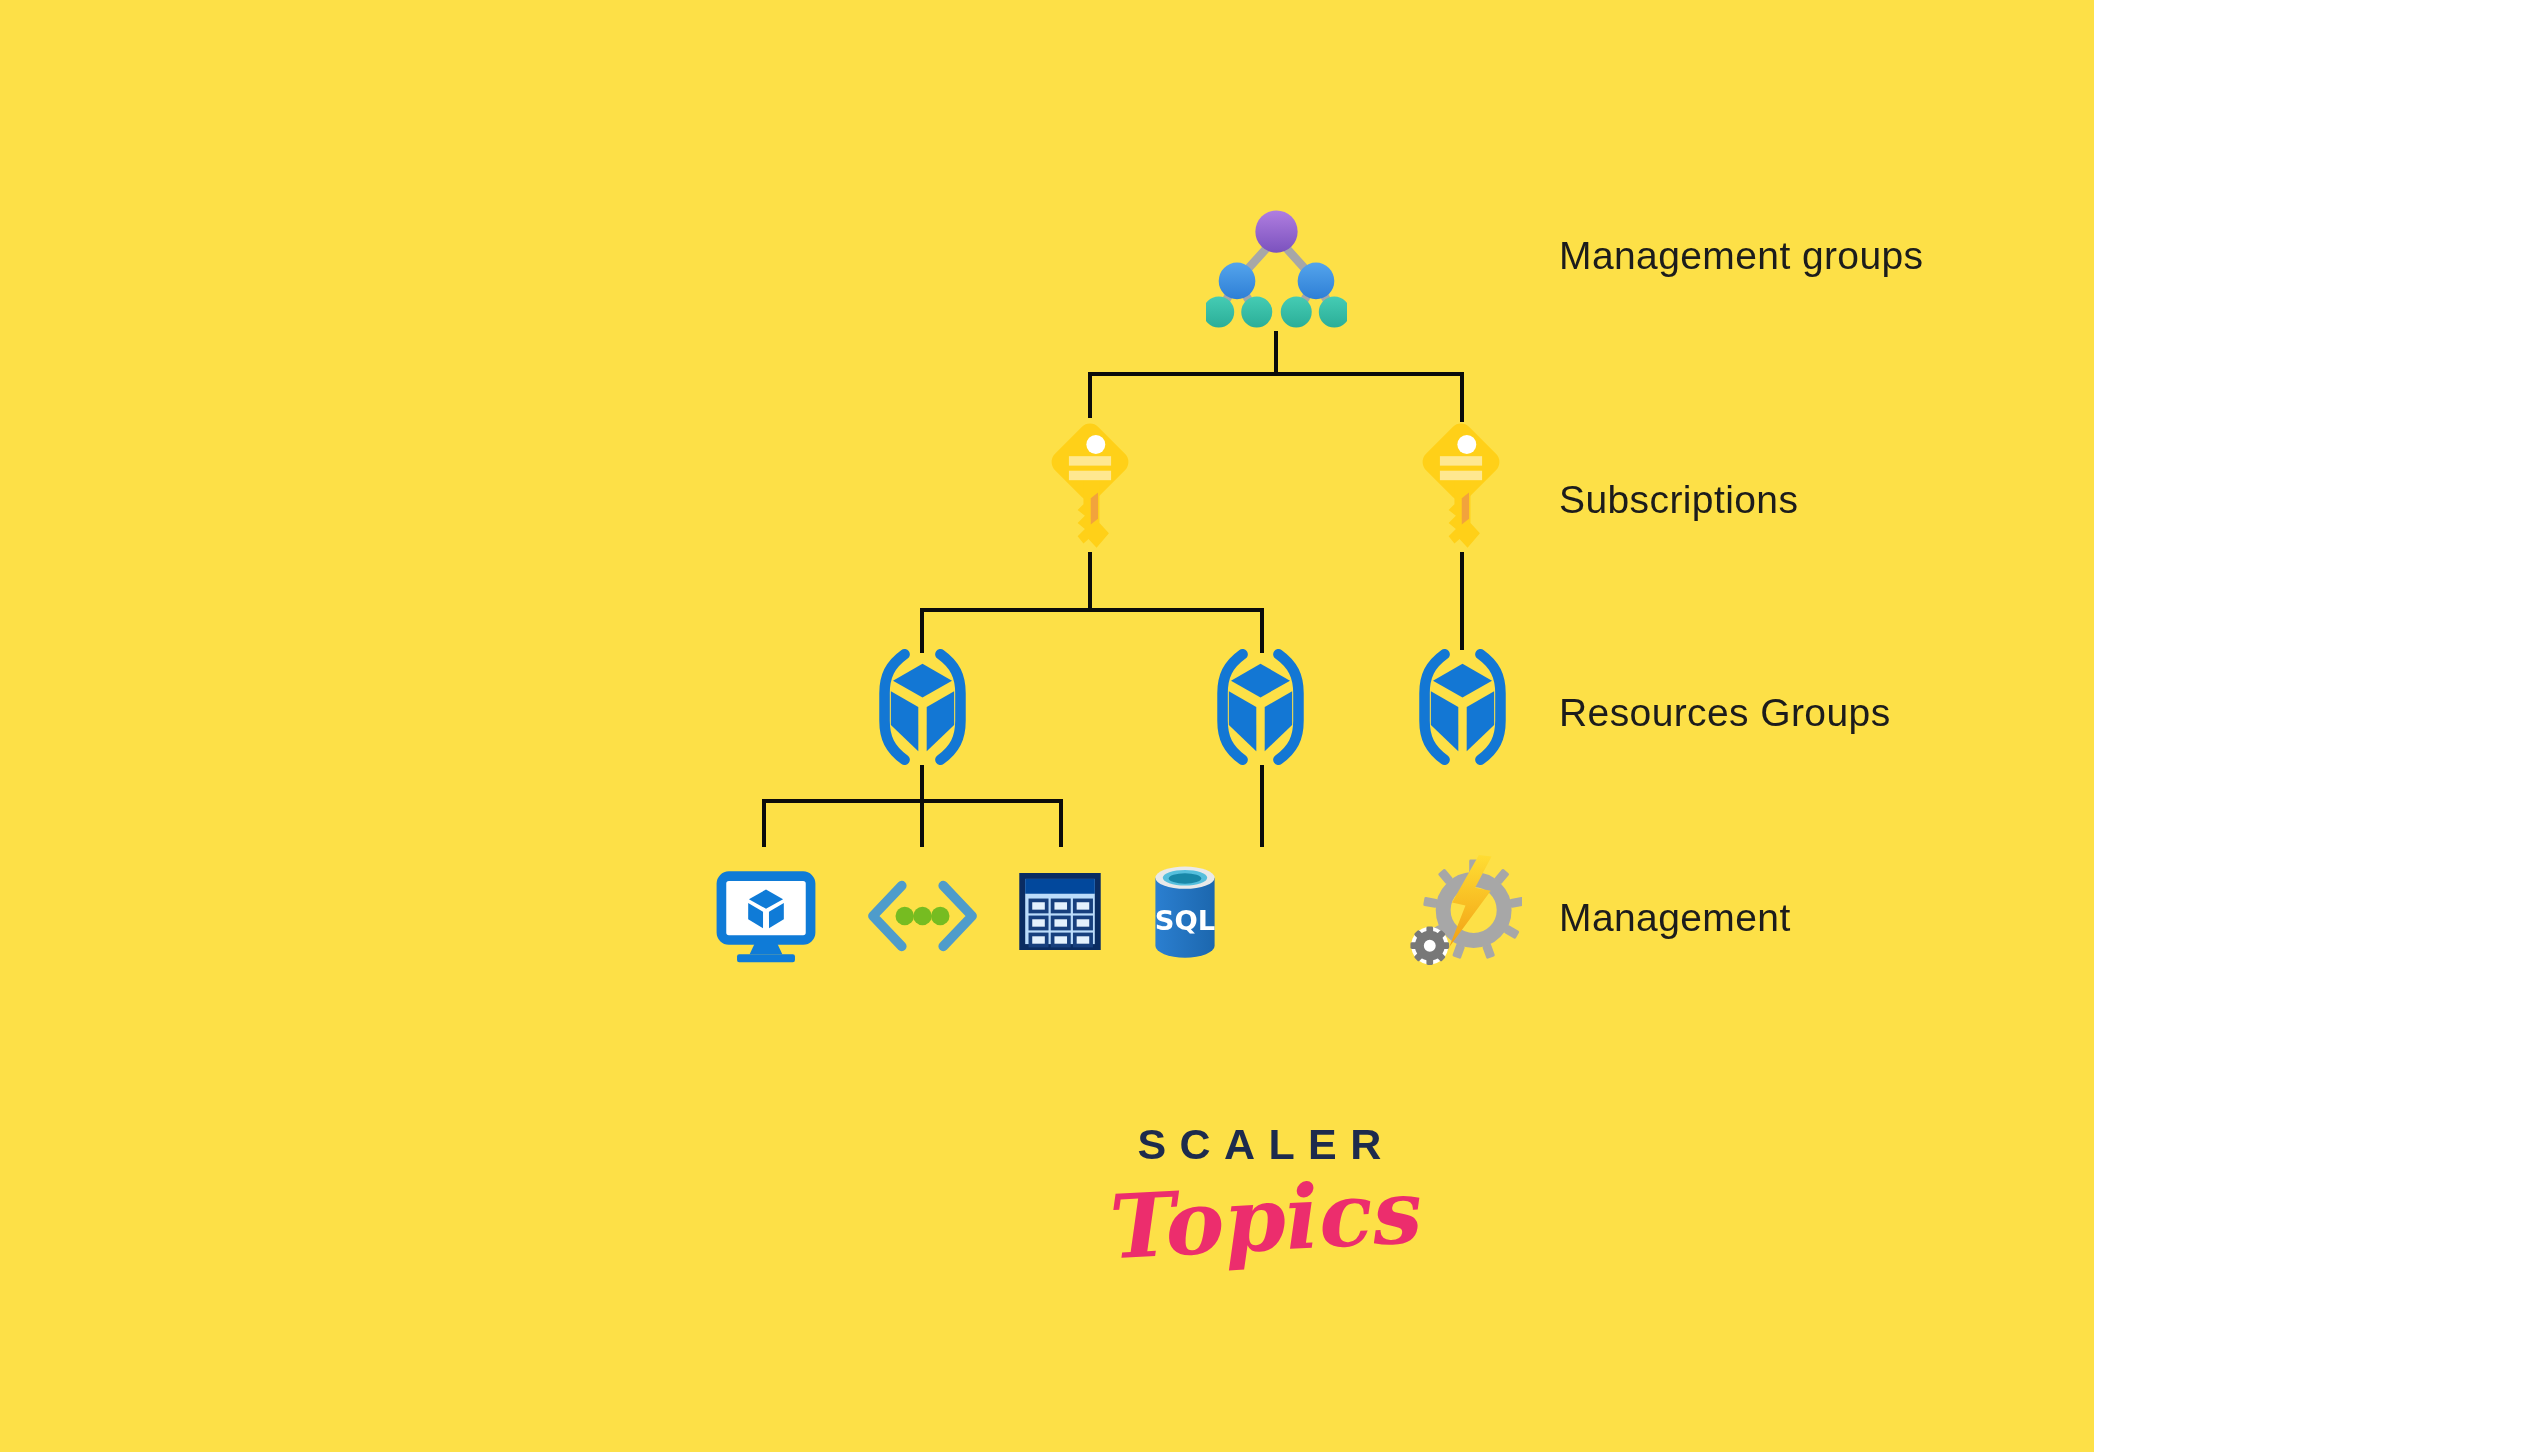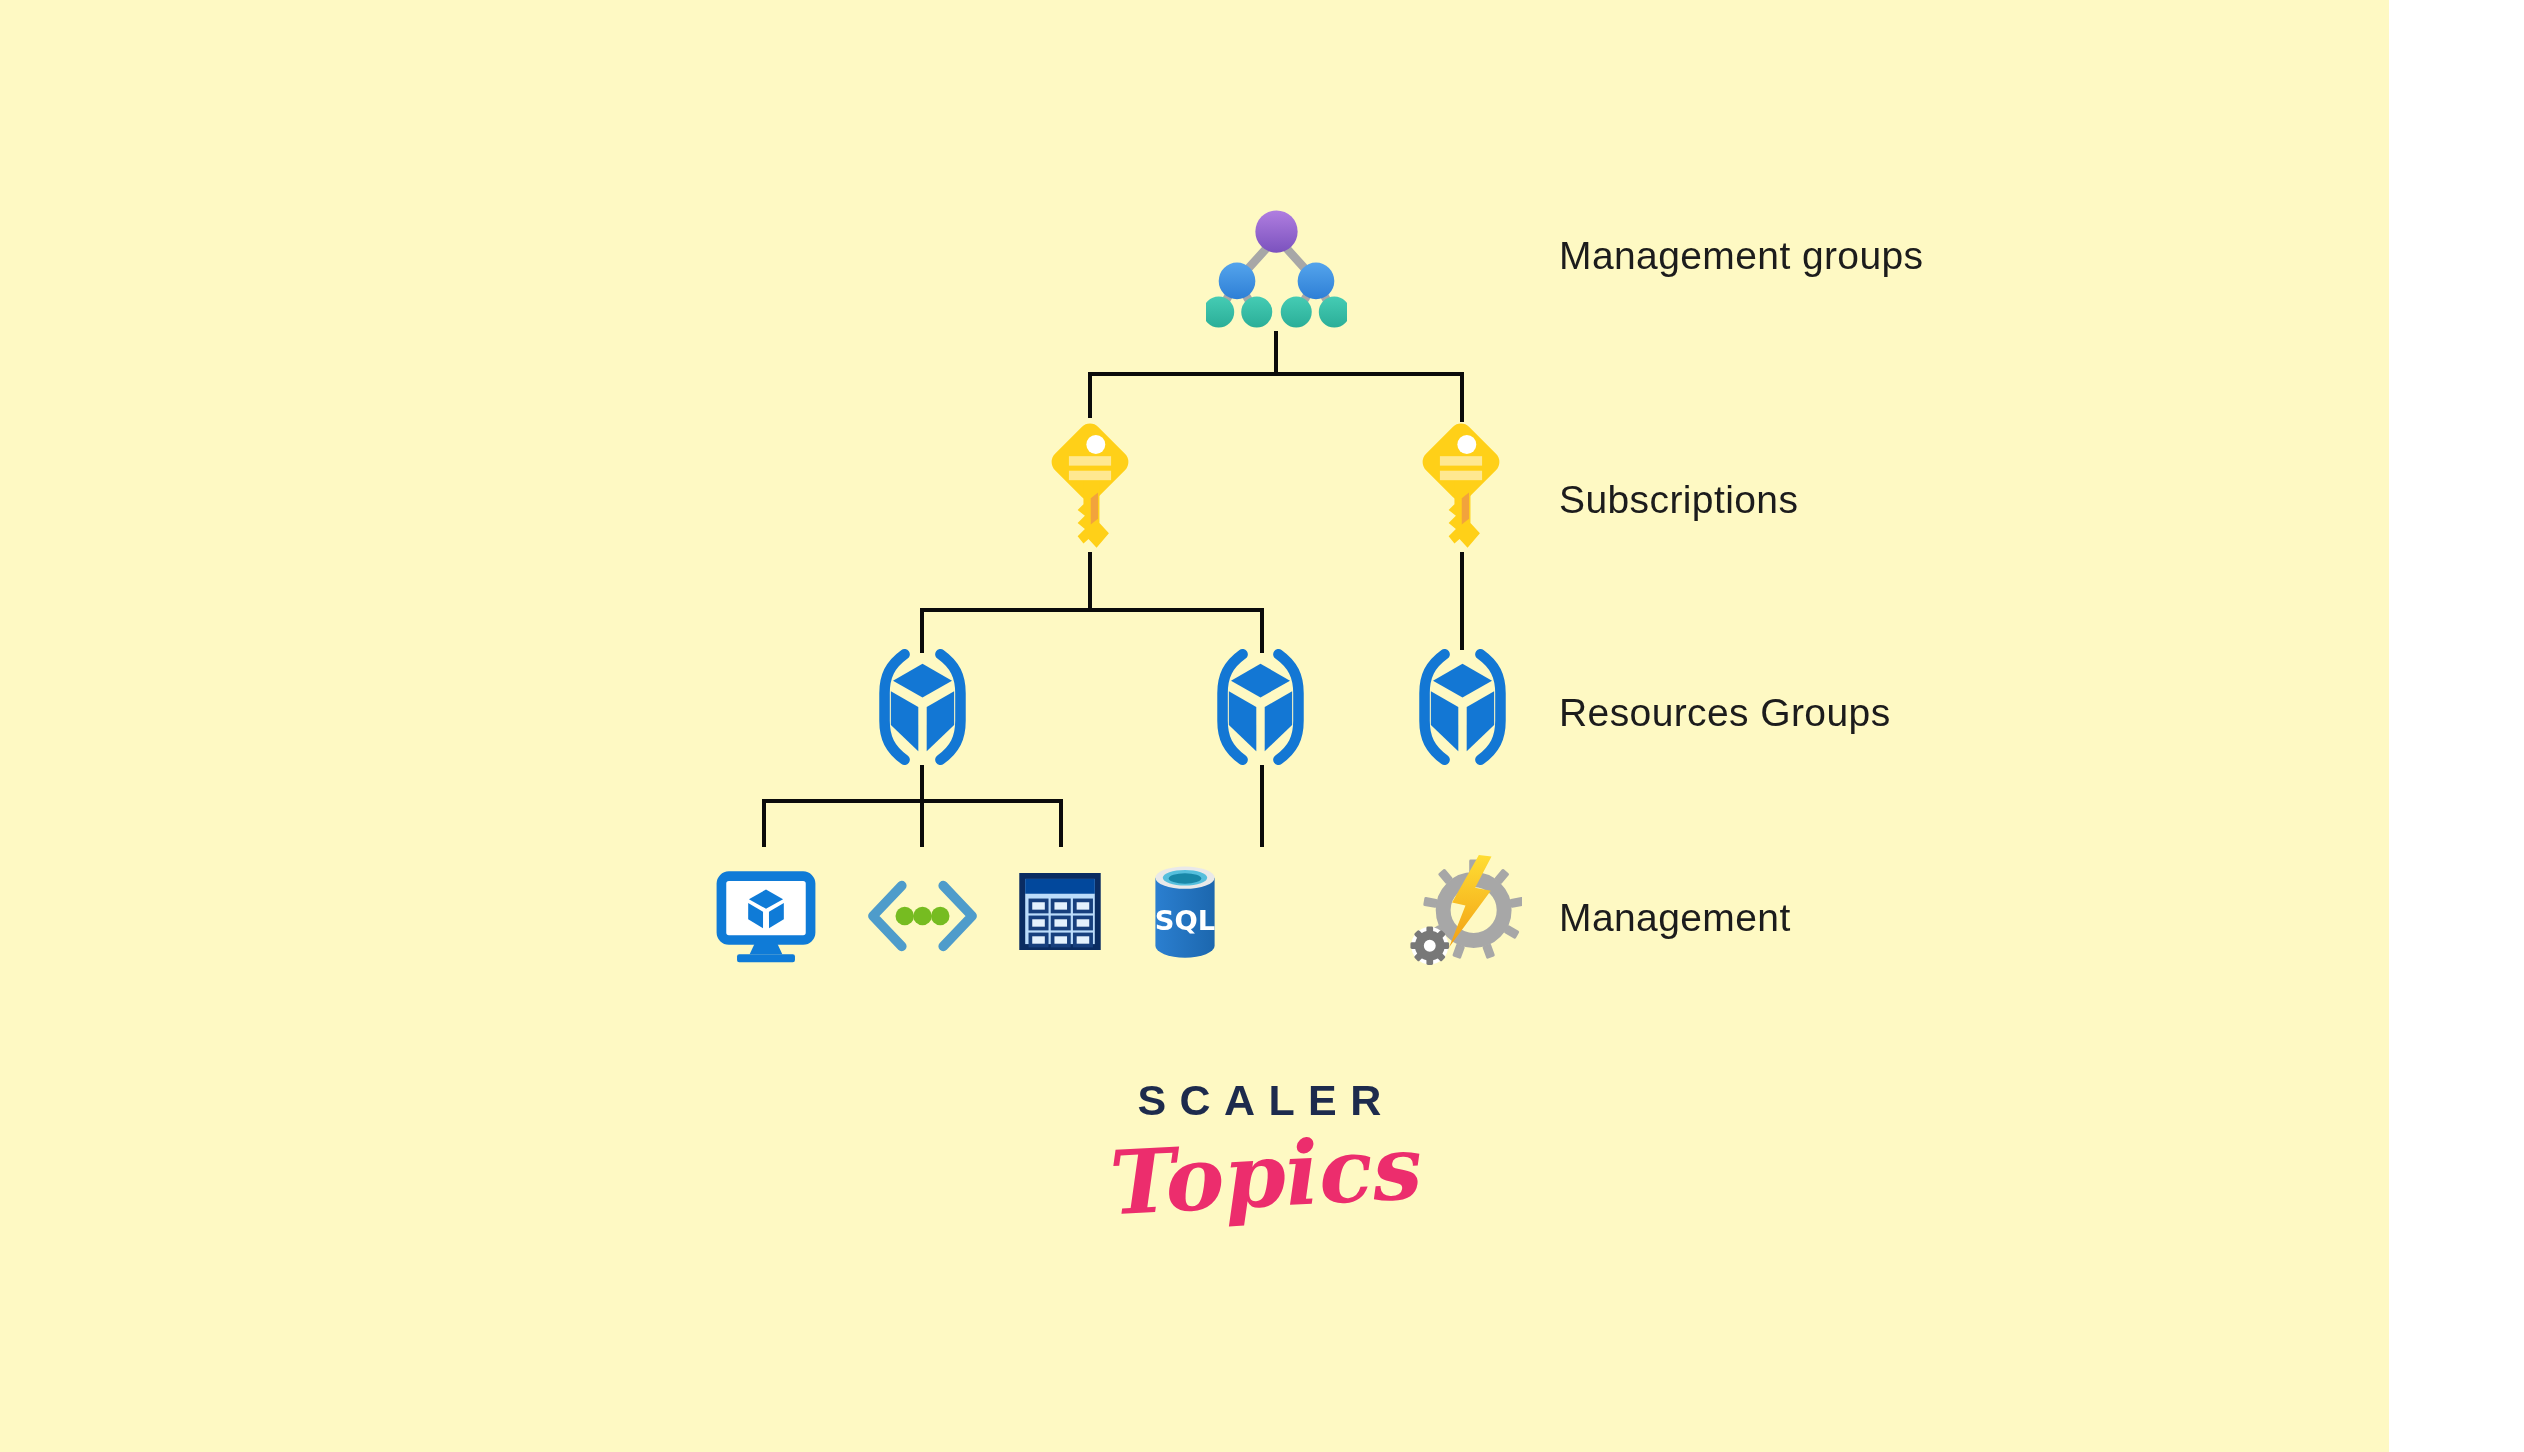--- a/index.html
+++ b/index.html
@@ -1,25 +1,25 @@
 <!DOCTYPE html>
 <html style="font-size:12px"><head>
 <meta charset="utf-8">
 <style>
   html,body{margin:0;padding:0;background:#ffffff;}
   body{font-family:"Liberation Sans", sans-serif;}
-  .canvas{position:relative;width:2389px;height:1452px;background:#fef9c3;overflow:hidden;}
+  .canvas{position:relative;width:2094px;height:1452px;background:#fde047;overflow:hidden;}
   .line{position:absolute;background:#0b0b0b;}
   .icon{position:absolute;}
   .icon svg{display:block;width:100%;height:100%;}
   .tier-label{
     position:absolute;left:1559px;transform:translateY(-50%);
     font-size:39px;color:#1c1c1c;letter-spacing:0.4px;white-space:nowrap;
   }
-  .logo{position:absolute;text-align:center;}
+  .logo{position:absolute;text-align:center;margin-top:44px;}
   .logo-primary{
     font-size:43px;font-weight:800;letter-spacing:13.4px;color:#1d2b4d;
     font-family:"Liberation Sans", sans-serif;
   }
   .logo-secondary{
     margin-top:1.5px;font-size:88px;font-weight:700;font-style:italic;
     color:#ec2d6d;font-family:"DejaVu Serif", serif;
     transform:rotate(-3deg);line-height:1.1;
   }
 </style>

